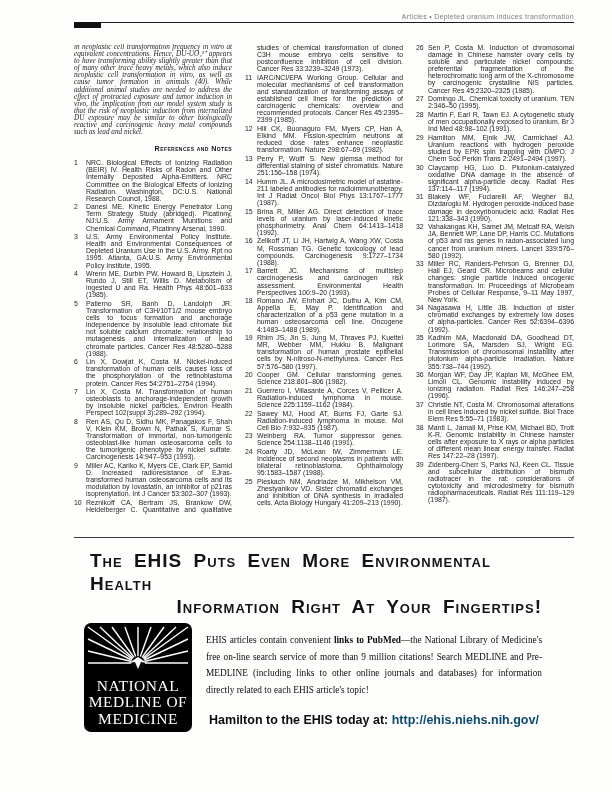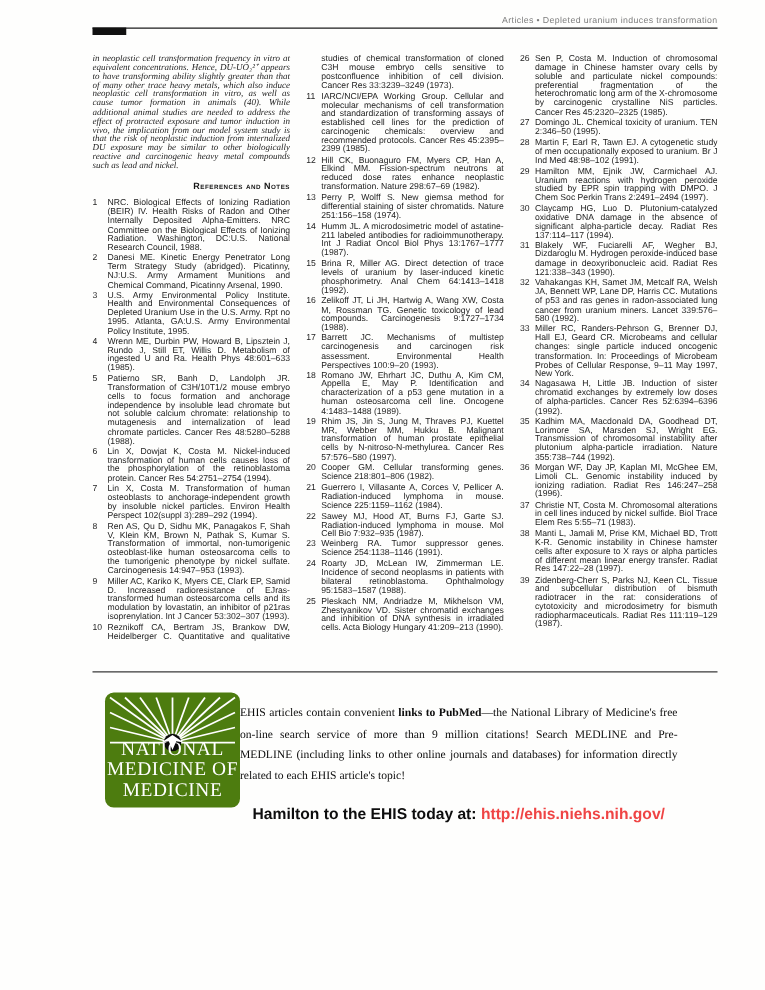--- a/index.html
+++ b/index.html
@@ -33,31 +33,31 @@
 
   .end-rule { position:absolute; top:537px; left:74px; width:500px; border-top:1px solid #3a3a3a; }
 
   
   .ad { position:absolute; top:549px; left:84px; width:458px; color:#0f0f0f; }
   .ad-hl { margin:0; font-weight:bold; font-variant:small-caps; font-size:19px; line-height:23px;
            letter-spacing:1px; word-spacing:5px; color:#141414; }
   .hl1 { display:block; text-align:left; padding-left:6px; }
   .hl2 { display:block; text-align:right; }
   .ad-row { display:flex; margin-top:5px; }
-  .nlm-logo { position:relative; flex:0 0 108px; width:108px; height:92px; background:#4d7c0f;
+  .nlm-logo { position:relative; flex:0 0 108px; width:108px; height:109px; background:#000000;
               border-radius:7px; overflow:hidden; }
   .nlm-logo svg { position:absolute; top:0; left:0; }
   .nlm-text { position:absolute; bottom:5px; width:100%; text-align:center;
               font-family:"Liberation Serif", serif; color:#ffffff;
               font-size:15.5px; line-height:16.5px; letter-spacing:.5px; }
-  .ad-copy { flex:1; }
+  .ad-copy { flex:1; padding-left:14px; }
   .ad-text { font-family:"Liberation Serif", serif; font-size:9.3px; line-height:16.5px;
              margin:9px 0 0 0; text-align:justify; color:#0d0d0d; }
   .ad-cta  { font-weight:bold; font-size:12.5px; margin:15px 0 0 0; text-align:center; color:#0d0d0d; }
-  .ad-cta .url { text-decoration:none; color:#ef4444; }
+  .ad-cta .url { text-decoration:none; color:#0c4a6e; }
 
   
   .footer { position:absolute; left:74px; right:38px; top:749px;
             display:flex; justify-content:space-between; align-items:baseline; }
   .journal-line { font-size:6.5px; color:#8e8e8e; letter-spacing:.4px; }
   .page-num { font-size:11.5px; font-weight:bold; color:#111; }
 </style>
 </head>
 <body>
 
@@ -111,20 +111,24 @@
         <div class="ref"><span class="num">36</span><span>Morgan WF, Day JP, Kaplan MI, McGhee EM, Limoli CL. Genomic instability induced by ionizing radiation. Radiat Res 146:247–258 (1996).</span></div>
         <div class="ref"><span class="num">37</span><span>Christie NT, Costa M. Chromosomal alterations in cell lines induced by nickel sulfide. Biol Trace Elem Res 5:55–71 (1983).</span></div>
         <div class="ref"><span class="num">38</span><span>Manti L, Jamali M, Prise KM, Michael BD, Trott K-R. Genomic instability in Chinese hamster cells after exposure to X rays or alpha particles of different mean linear energy transfer. Radiat Res 147:22–28 (1997).</span></div>
         <div class="ref"><span class="num">39</span><span>Zidenberg-Cherr S, Parks NJ, Keen CL. Tissue and subcellular distribution of bismuth radiotracer in the rat: considerations of cytotoxicity and microdosimetry for bismuth radiopharmaceuticals. Radiat Res 111:119–129 (1987).</span></div>
       </div>
   </div>
 
   <div class="end-rule"></div>
 
   <div class="ad">
+    <h1 class="ad-hl">
+      <span class="hl1">The EHIS Puts Even More Environmental Health</span>
+      <span class="hl2">Information Right At Your Fingertips!</span>
+    </h1>
     <div class="ad-row">
       <div class="nlm-logo">
         <svg width="108" height="70" viewBox="0 0 108 70">
           <g stroke="#ffffff" stroke-width="1.4">
             <line x1="54" y1="40" x2="4" y2="4"></line>
             <line x1="54" y1="40" x2="16" y2="4"></line>
             <line x1="54" y1="40" x2="28" y2="4"></line>
             <line x1="54" y1="40" x2="41" y2="4"></line>
             <line x1="54" y1="40" x2="54" y2="4"></line>
             <line x1="54" y1="40" x2="67" y2="4"></line>
@@ -136,21 +140,21 @@
             <line x1="54" y1="40" x2="4" y2="40"></line>
             <line x1="54" y1="40" x2="104" y2="16"></line>
             <line x1="54" y1="40" x2="104" y2="28"></line>
             <line x1="54" y1="40" x2="104" y2="40"></line>
           </g>
           <circle cx="54" cy="40" r="7" fill="#0a0a0a"></circle>
           <path d="M54 34 l-9 6 6 -1 3 7 3 -7 6 1 z" fill="#ffffff"></path>
         </svg>
         <div class="nlm-text">
           <div>NATIONAL</div>
-          <div>MEDICINE OF</div>
+          <div>MEDLINE OF</div>
           <div>MEDICINE</div>
         </div>
       </div>
       <div class="ad-copy">
         <p class="ad-text"><span>EHIS articles contain convenient </span><b>links to PubMed</b><span>—the National Library of Medicine's free on-line search service of more than 9 million citations! Search MEDLINE and Pre-MEDLINE (including links to other online journals and databases) for information directly related to each EHIS article's topic!</span></p>
         <p class="ad-cta"><span>Hamilton to the EHIS today at: </span><span class="url">http://ehis.niehs.nih.gov/</span></p>
       </div>
     </div>
   </div>
 

